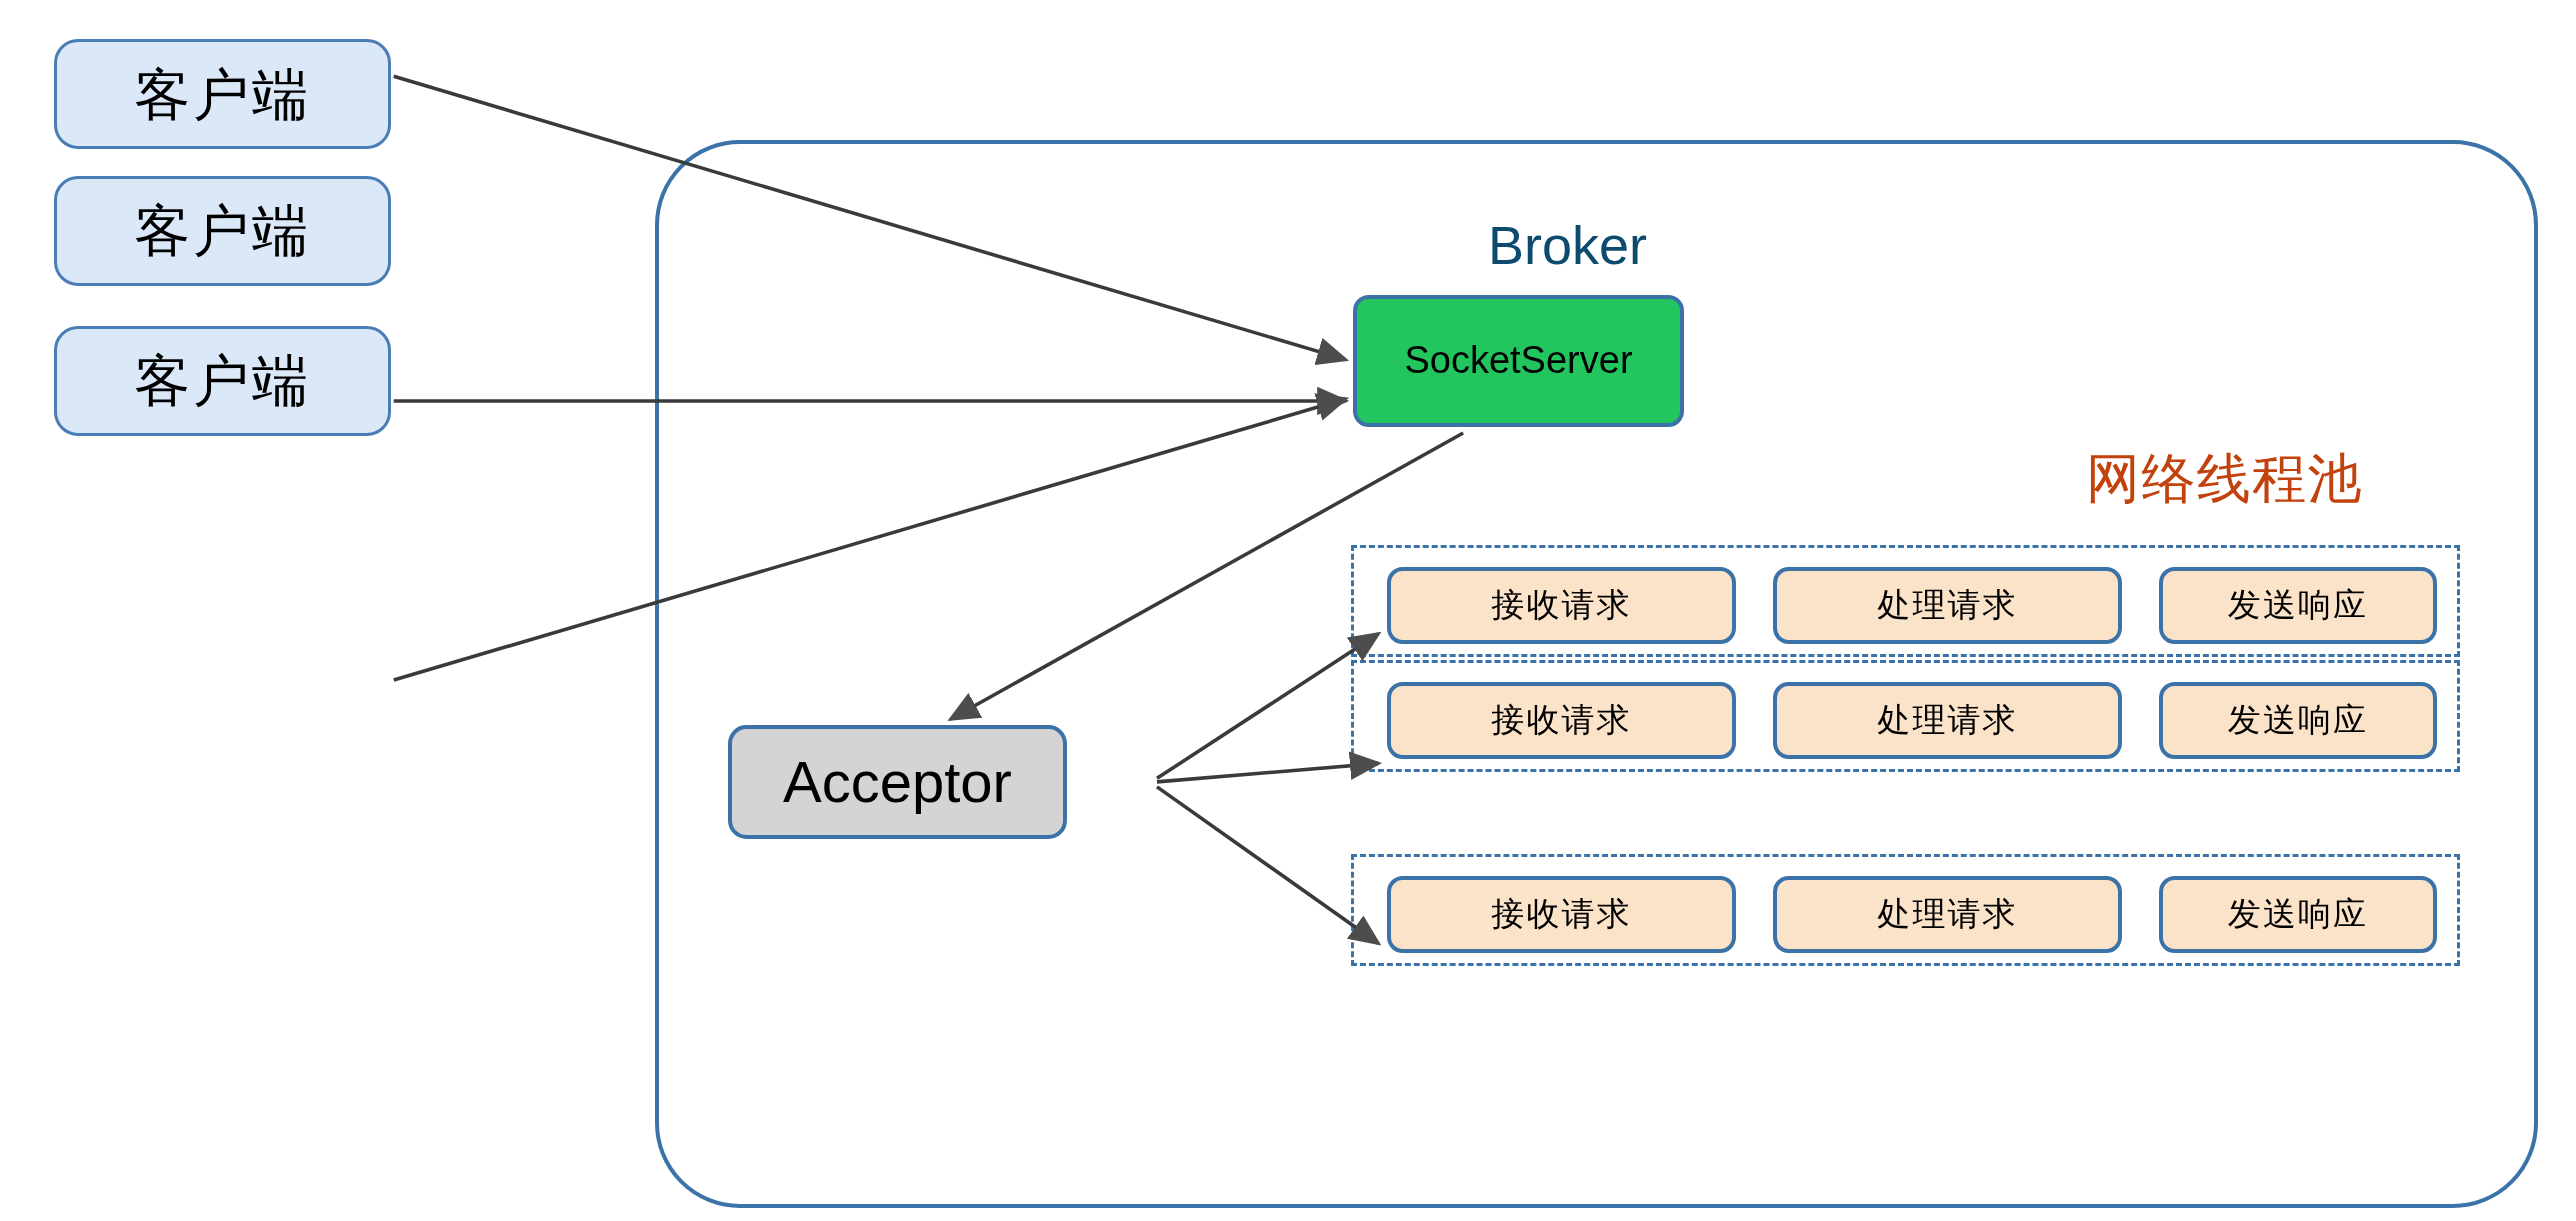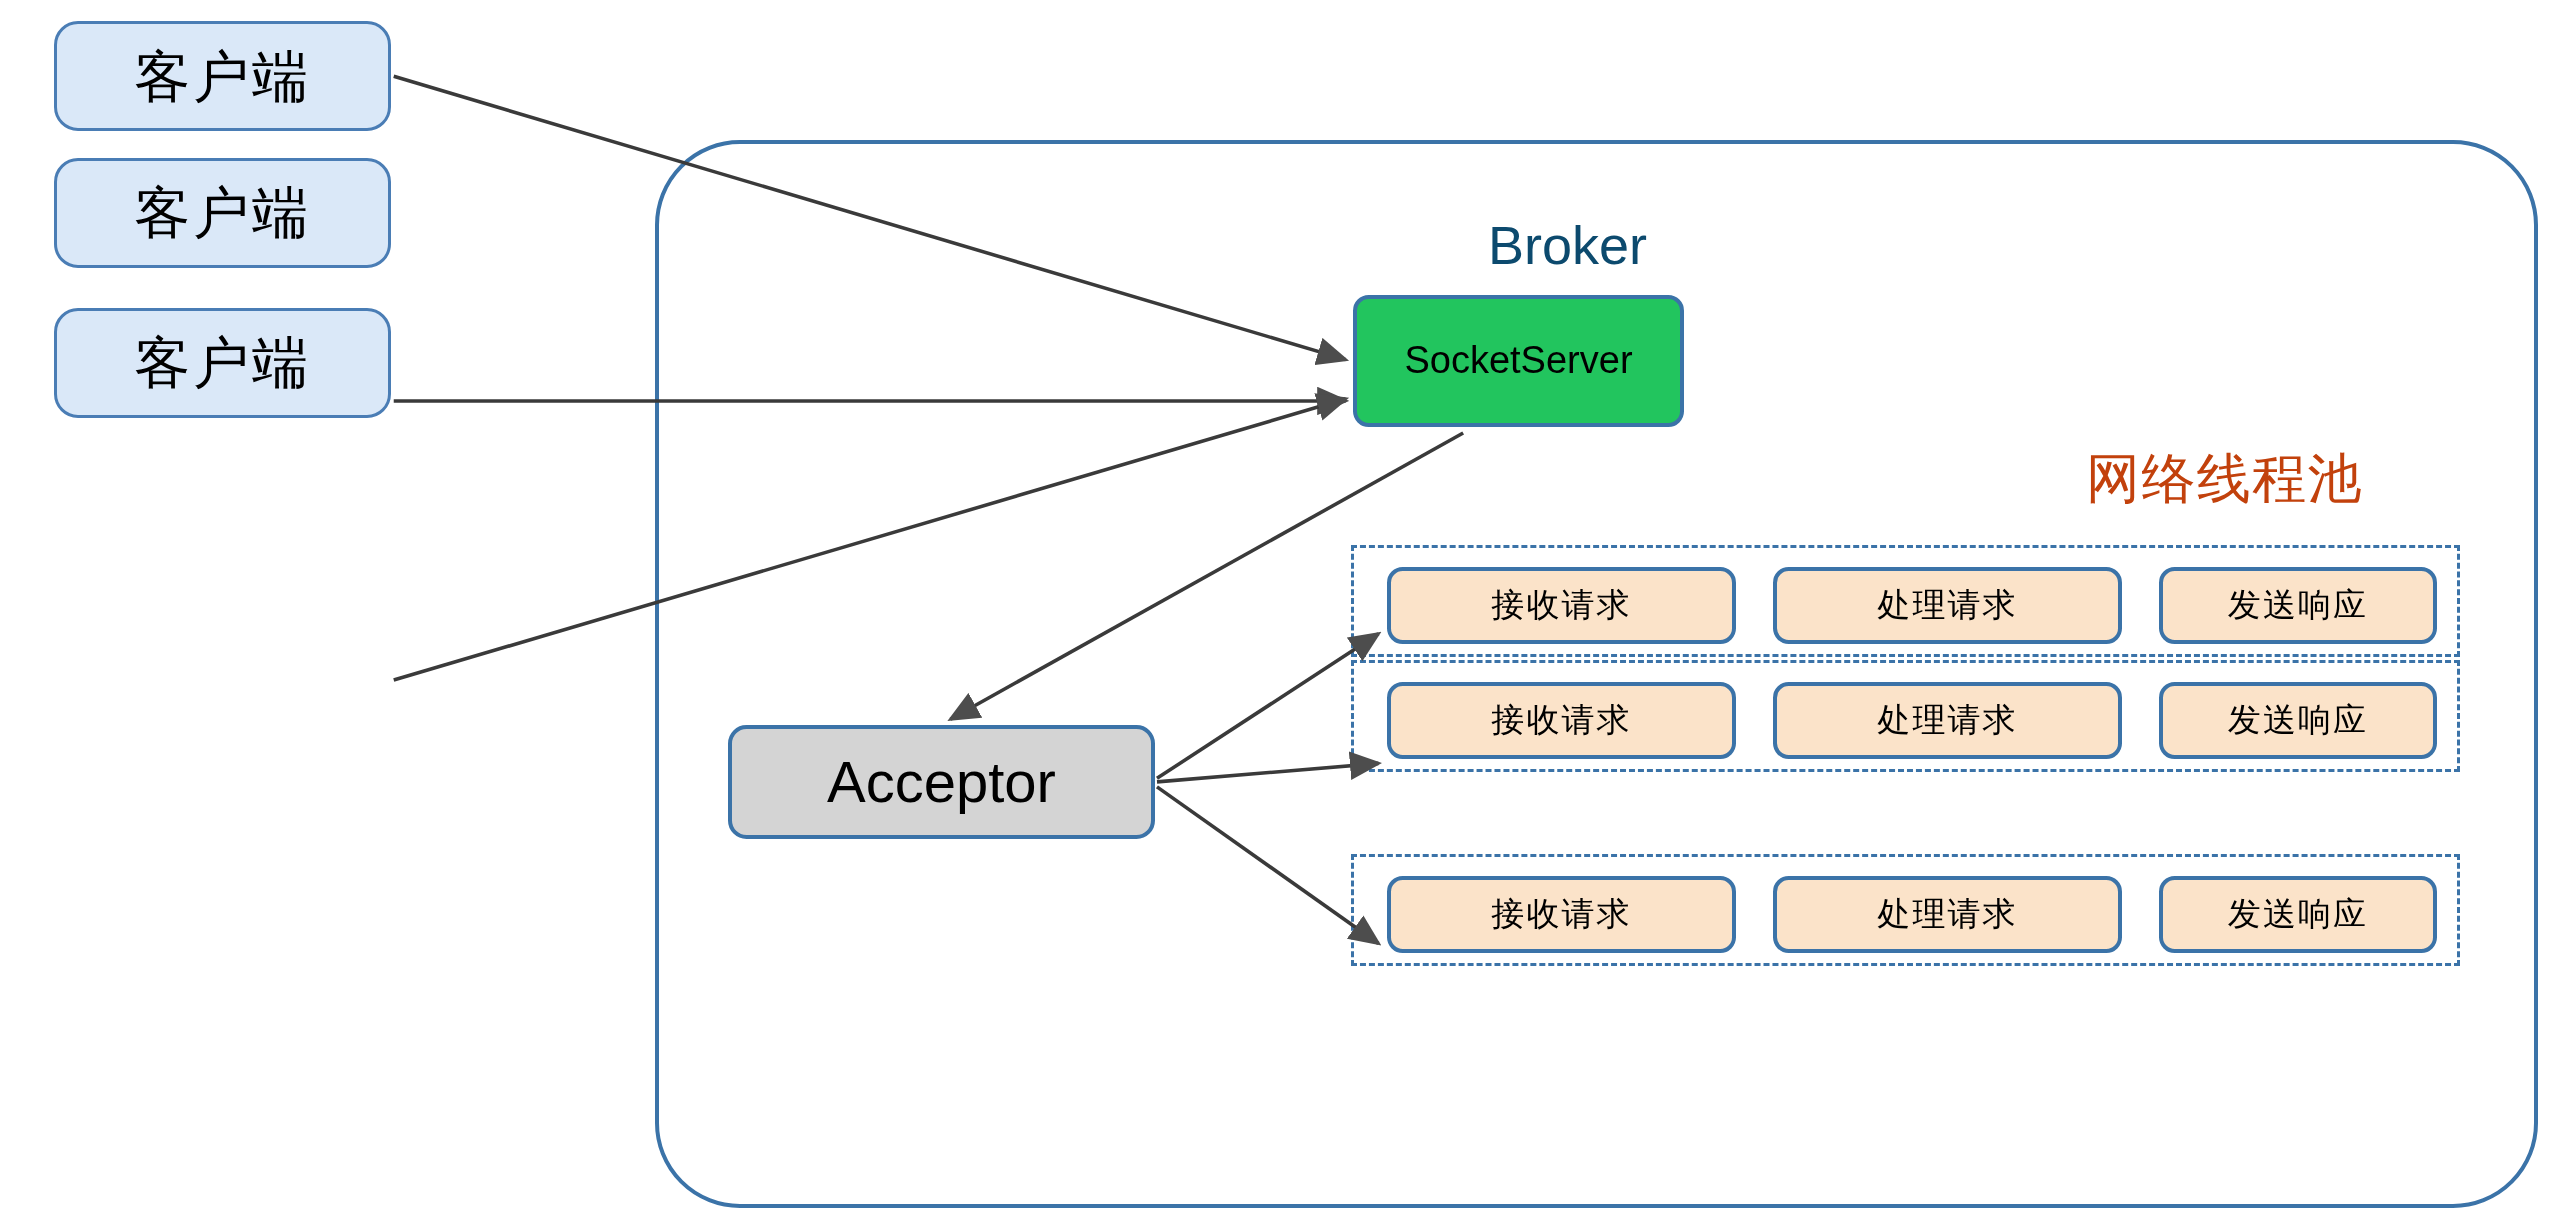--- a/index.html
+++ b/index.html
@@ -28,20 +28,21 @@
     line-height: 1.1;
     white-space: nowrap;
   }
   
   .client {
     background: #dae8f8;
     border: 3.6px solid #4a7db5;
     border-radius: 24px;
     font-size: 56px;
     letter-spacing: 2.8px;
+    margin-top: 18px;
   }
   
   .broker-box {
     position: absolute;
     box-sizing: border-box;
     background: transparent;
     border: 4.3px solid #3b73a8;
     border-radius: 85px;
   }
   .broker-label {
@@ -109,21 +110,21 @@
     <span>客户端</span>
   </div>
   <div class="node client" style="left:54px; top:308px; width:337px; height:110px;">
     <span>客户端</span>
   </div>
 
   <div class="node socketserver" style="left:1353px; top:295px; width:331px; height:132px;">
     <span>SocketServer</span>
   </div>
 
-  <div class="node acceptor" style="left:728px; top:725px; width:427px; height:114px;">
+  <div class="node acceptor" style="left:728px; top:725px; width:339px; height:114px;">
     <span>Acceptor</span>
   </div>
 
   <div class="pool-label" style="left:2086px; top:443px;">网络线程池</div>
 
   <div class="thread-row" style="left:1351px; top:545px; width:1109px; height:112px;">
     <div class="node task" style="left:33px; top:18.5px; width:349px; height:77px;">
       <span>接收请求</span>
     </div>
     <div class="node task" style="left:419px; top:18.5px; width:349px; height:77px;">

